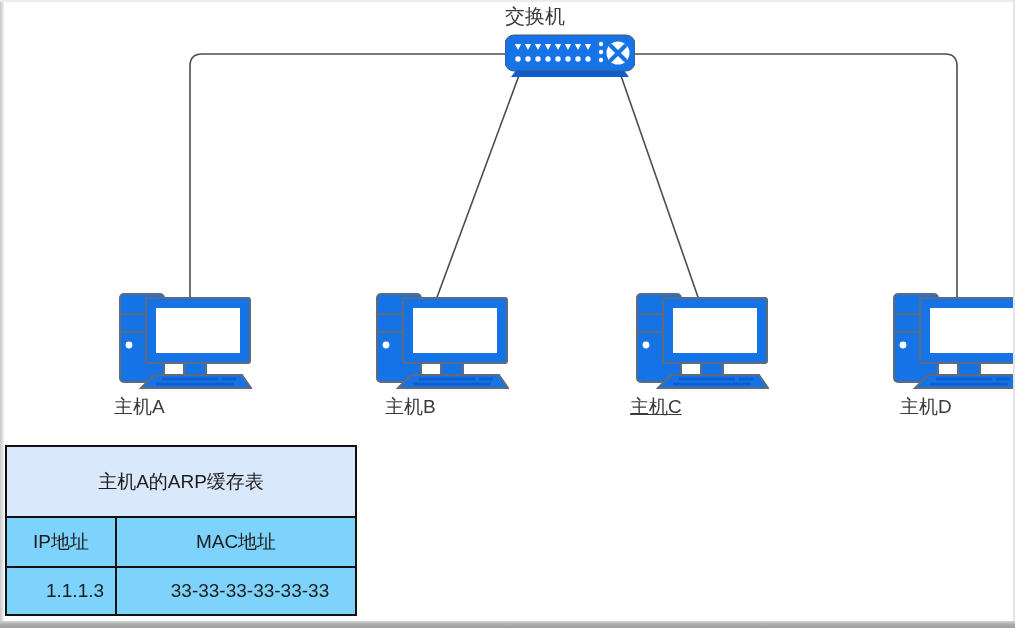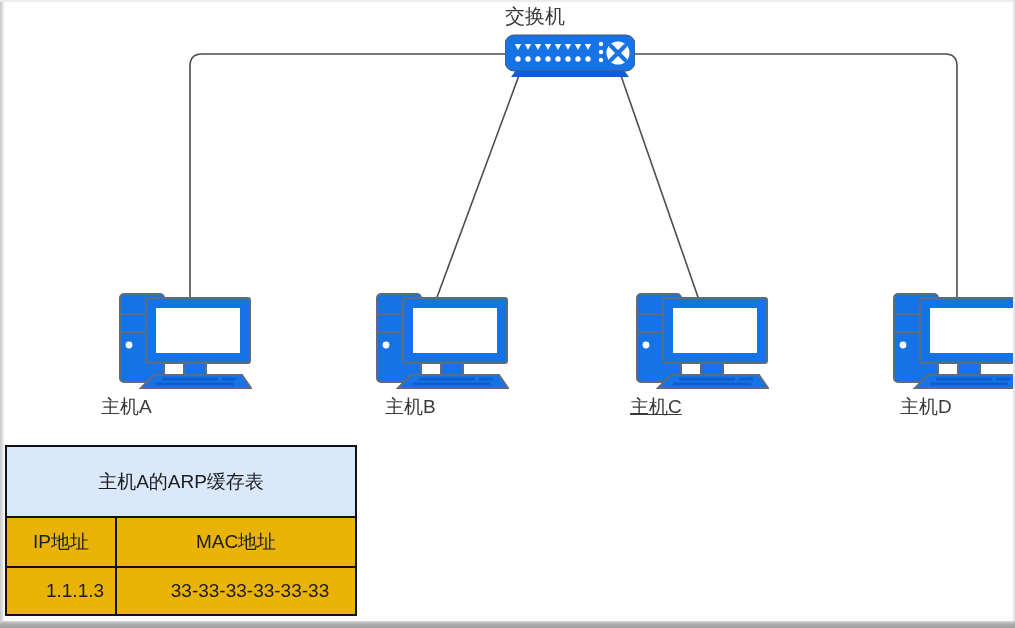--- a/index.html
+++ b/index.html
@@ -36,21 +36,21 @@
   .icon-abs{position:absolute;}
   .f-accent-s{fill:var(--accent);stroke:var(--stroke);stroke-width:2;}
   .f-accent-s1{fill:var(--accent);stroke:#47566b;stroke-width:1;}
   .f-dark{fill:var(--accent-dark);}
   .f-white{fill:#ffffff;}
   .s-gray{stroke:var(--stroke);stroke-width:2;}
   .x-cross{stroke:var(--accent);stroke-width:4;stroke-linecap:round;}
 
   
   .arp{position:absolute;left:5px;top:445px;border-collapse:collapse;
-    font-size:19px;color:#1c1c1c;background:#eab308;table-layout:fixed;}
+    font-size:19px;color:#1c1c1c;background:#7dd3fc;table-layout:fixed;}
   .arp td,.arp th{border:2px solid #111;text-align:center;vertical-align:middle;
     font-weight:normal;padding:0;}
   .arp .title-cell{background:var(--table-header-bg);height:69px;}
   .arp .head-row td{height:48px;margin-top:29px;}
   .arp .data-row td{height:46px;padding-left:28px;}
   .c1{width:110px;}
   .c2{width:240px;}
 </style>
 </head>
 <body>
@@ -126,21 +126,21 @@
   </svg>
 
   <div class="node-label switch-label" style="left:505px;top:3px;width:130px;">交换机</div>
   <svg class="icon-abs" style="left:505px;top:32px;" width="130" height="46">
     <use href="#switch-icon"></use>
   </svg>
 
   <svg class="icon-abs" style="left:118px;top:287px;" width="134" height="104">
       <use href="#host-icon"></use>
     </svg>
-  <div class="node-label" style="left:101px;top:394px;width:120px;">主机A</div>
+  <div class="node-label" style="left:114px;top:394px;width:120px;">主机A</div>
 
   <svg class="icon-abs" style="left:375px;top:287px;" width="134" height="104">
       <use href="#host-icon"></use>
     </svg>
   <div class="node-label" style="left:385px;top:394px;width:120px;">主机B</div>
 
   <svg class="icon-abs" style="left:635px;top:287px;" width="134" height="104">
       <use href="#host-icon"></use>
     </svg>
   <div class="node-label" style="left:630px;top:394px;width:120px;text-decoration:underline;">主机C</div>

